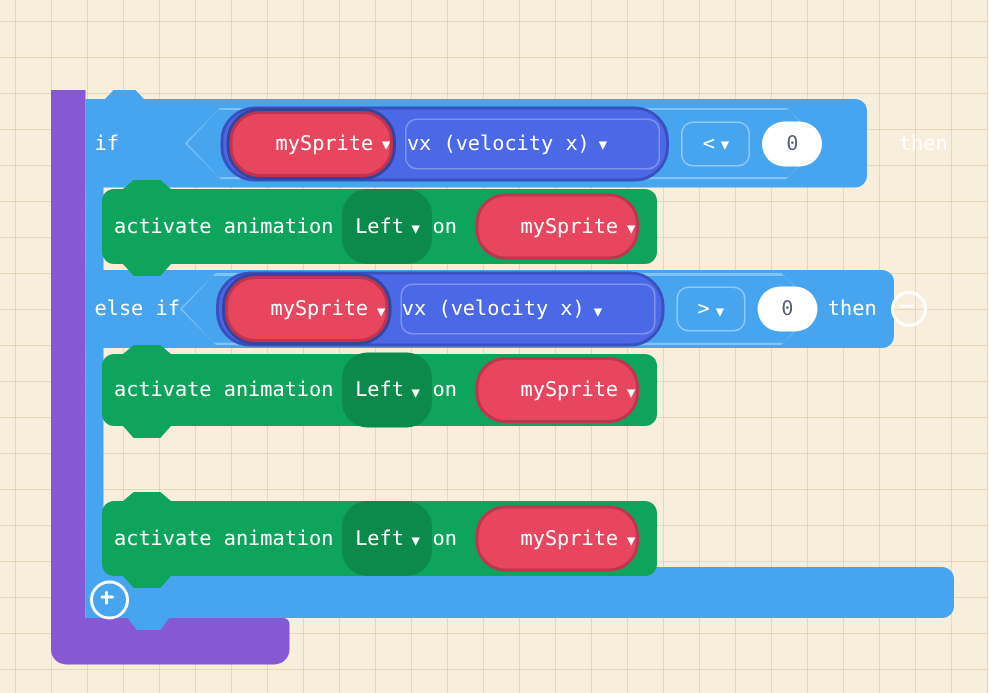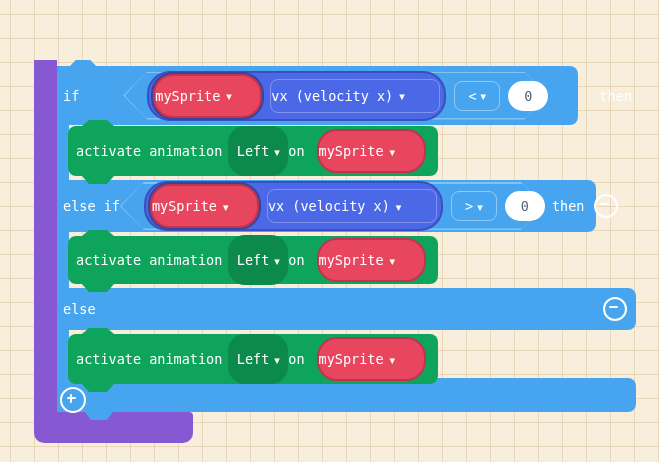--- a/index.html
+++ b/index.html
@@ -40,21 +40,21 @@
   .end-tab{left:28px;width:28px;height:8px;bottom:-8px;}
   
   .hex{position:relative;height:48px;width:439px;display:flex;align-items:center;padding:0 0 0 24px;box-sizing:border-box;}
   .hex-stroke{position:absolute;inset:0;background:#82C3F6;
     clip-path:polygon(24px 0,calc(100% - 24px) 0,100% 50%,calc(100% - 24px) 100%,24px 100%,0 50%);}
   .hex-fill{position:absolute;inset:1.5px;background:#47A5EF;
     clip-path:polygon(21px 0,calc(100% - 21px) 0,100% 50%,calc(100% - 21px) 100%,21px 100%,0 50%);}
   .hex>*{z-index:1;}
   
   .capsule{position:relative;width:291px;height:46px;background:#4B69E6;border:2px solid #3A50BE;border-radius:23px;display:flex;align-items:center;padding-left:4px;}
-  .pill{width:105px;height:40px;background:#E8465E;border:2px solid #C23350;border-radius:20px;display:flex;align-items:center;justify-content:flex-start;gap:6px;}
+  .pill{width:105px;height:40px;background:#E8465E;border:2px solid #C23350;border-radius:20px;display:flex;align-items:center;justify-content:flex-end;gap:6px;}
   .pill.ringed{box-shadow:0 0 0 2px #35449D;}
   .field{margin-left:8px;width:168px;height:32px;border:1.5px solid #8193EF;border-radius:8px;display:flex;align-items:center;justify-content:flex-start;gap:6px;}
   .opfield{margin-left:8px;width:44px;height:28px;border:1.5px solid #8FC9F8;border-radius:8px;display:flex;align-items:center;justify-content:center;gap:4px;}
   .numoval{margin-left:8px;width:40px;height:30px;background:#fff;border-radius:15px;display:flex;align-items:center;justify-content:center;color:#575E75;}
   .arr{font-family:"DejaVu Sans","Liberation Sans",sans-serif;font-size:11px;line-height:1;transform:translateY(1px);}
   
   .green{background:#0FA45C;z-index:4;}
   .g-row{display:flex;align-items:center;padding-left:8px;width:370px;border-radius:8px;z-index:4;}
   .g1{left:68px;top:126px;height:50px;}
   .g2{left:68px;top:236px;height:48px;}
@@ -160,24 +160,20 @@
       <span>Left</span>
       <span class="arr">▾</span>
     </div>
     <span class="lbl on-lbl">on</span>
     <div class="pill">
       <span>mySprite</span>
       <span class="arr">▾</span>
     </div>
   </div>
 
-  <div class="abs blue row r-else">
-    <span class="lbl">else</span>
-    <span class="icircle else-minus"></span>
-  </div>
 
   <div class="abs green g-row g3">
     <div class="bump g-bump"></div>
     <div class="tab g-tab"></div>
     <span class="lbl">activate animation</span>
     <div class="g-oval">
       <span>Left</span>
       <span class="arr">▾</span>
     </div>
     <span class="lbl on-lbl">on</span>

